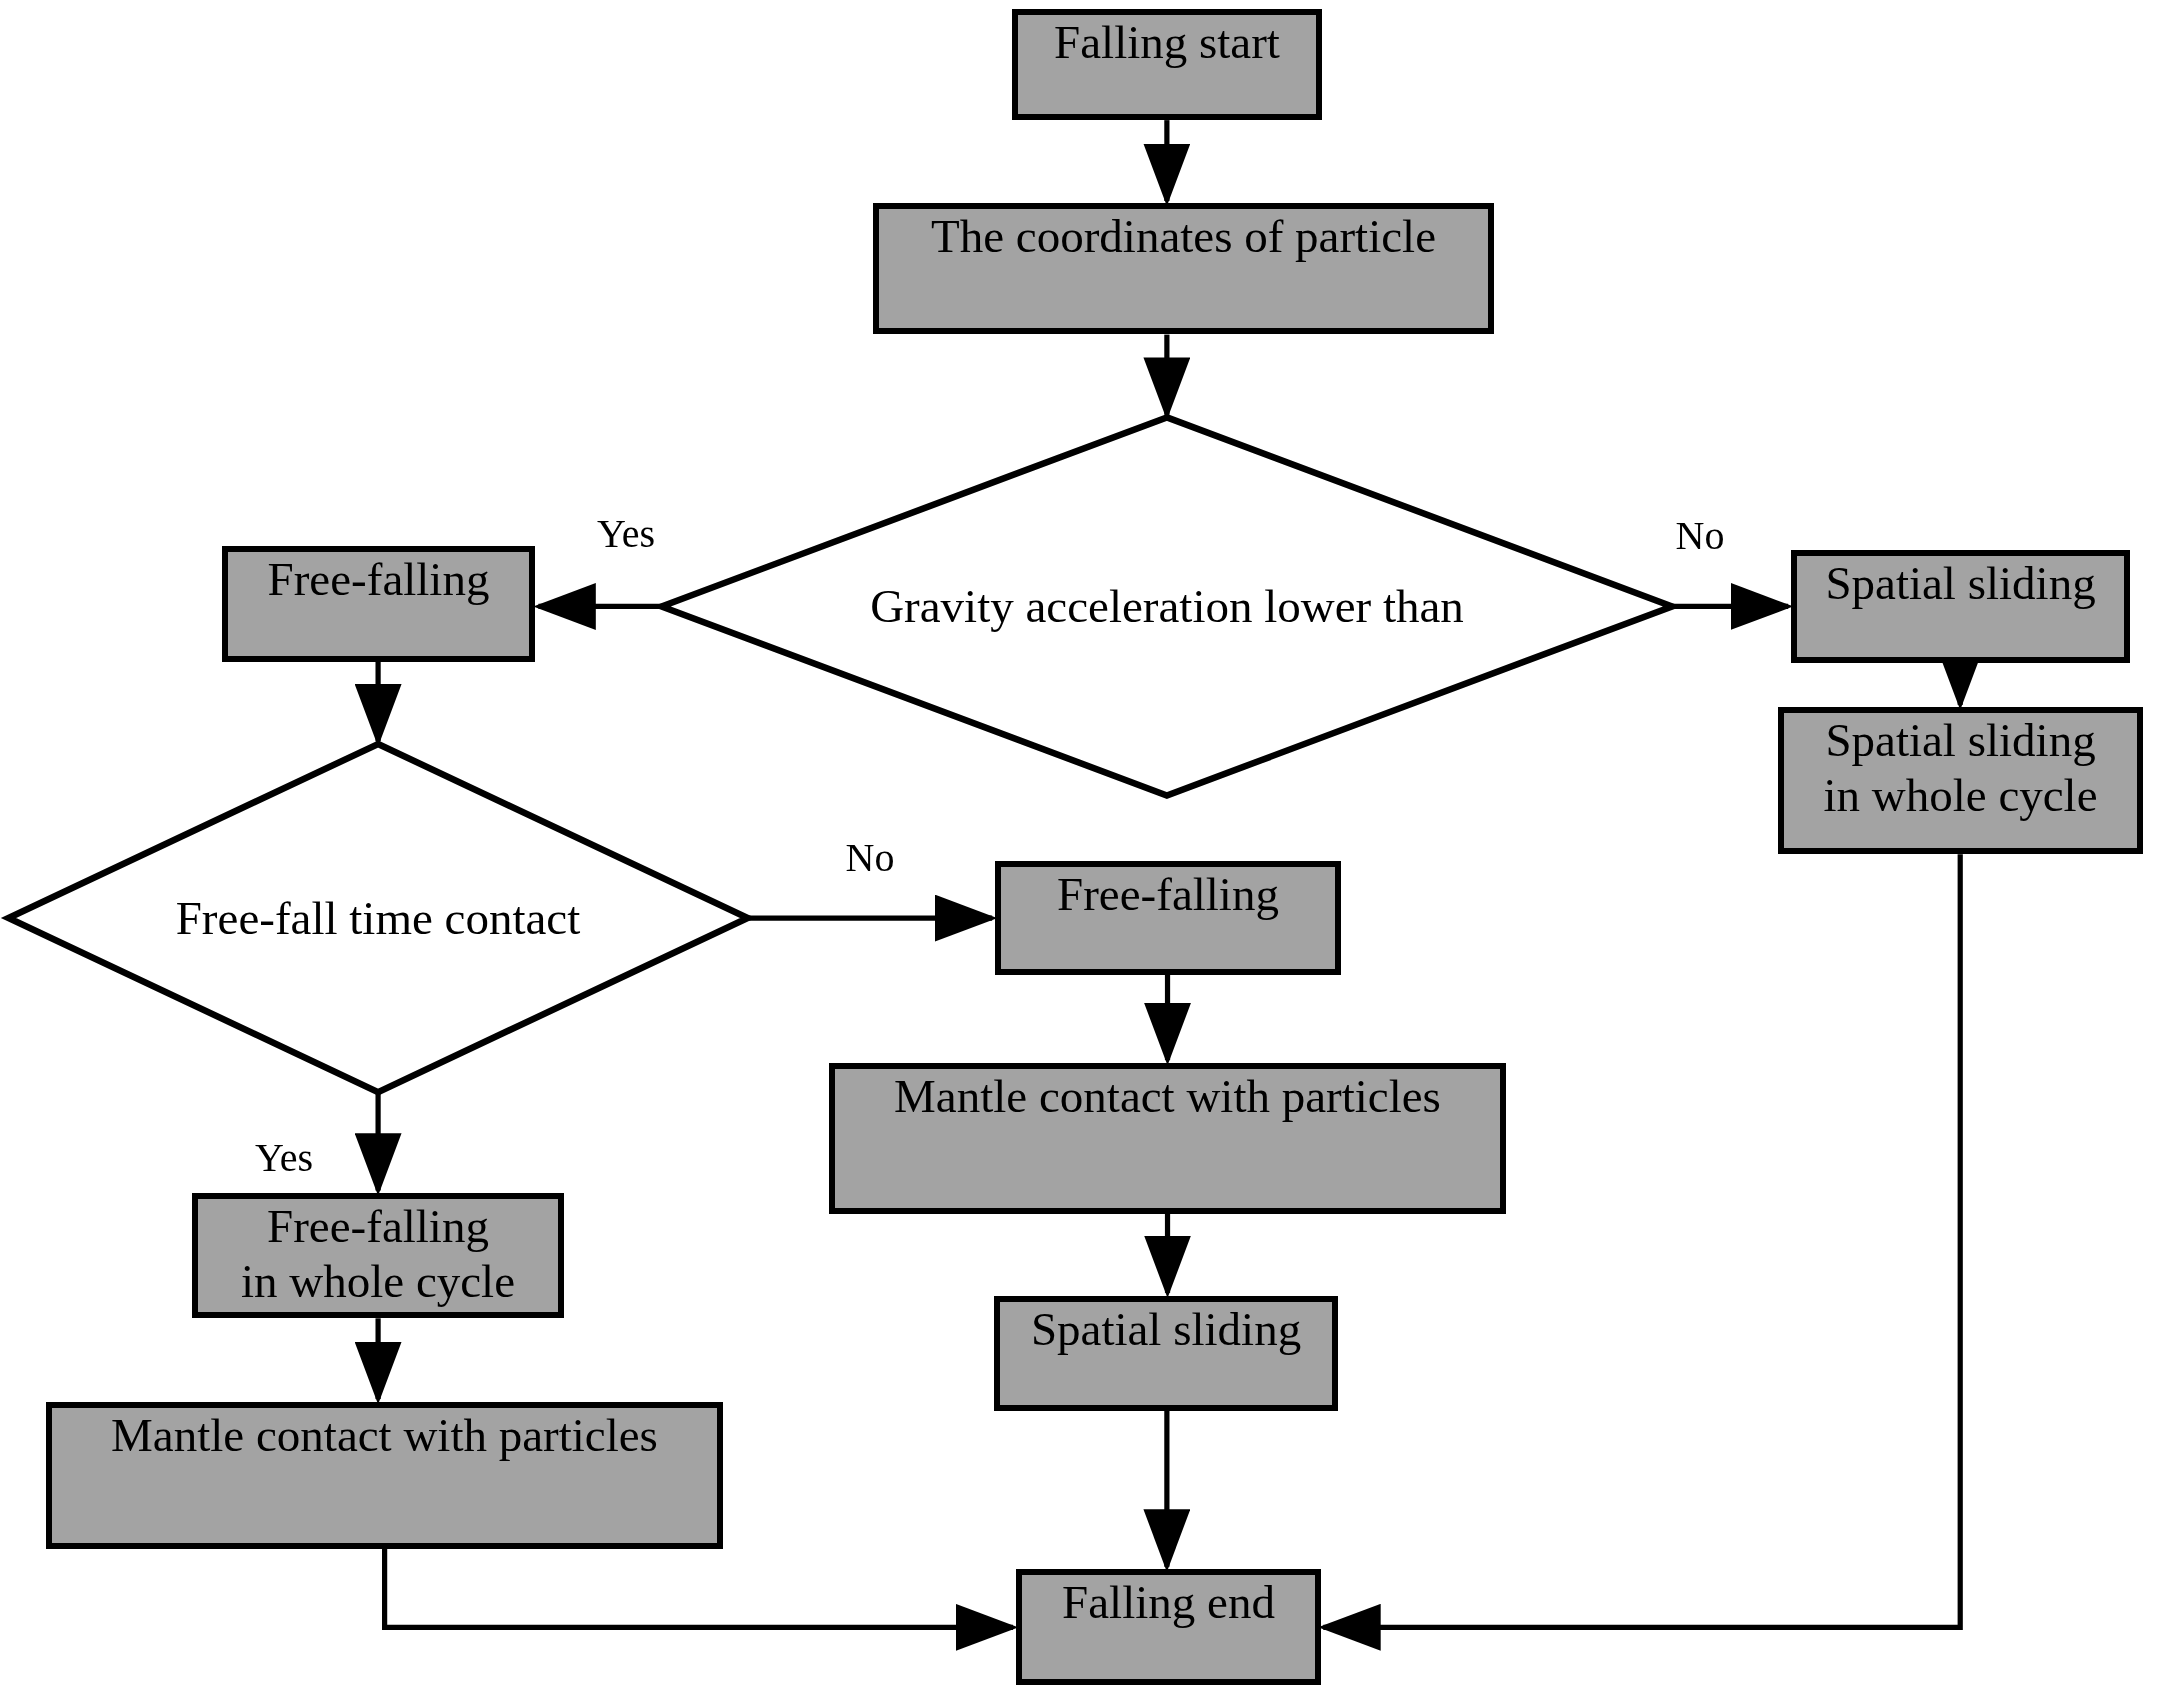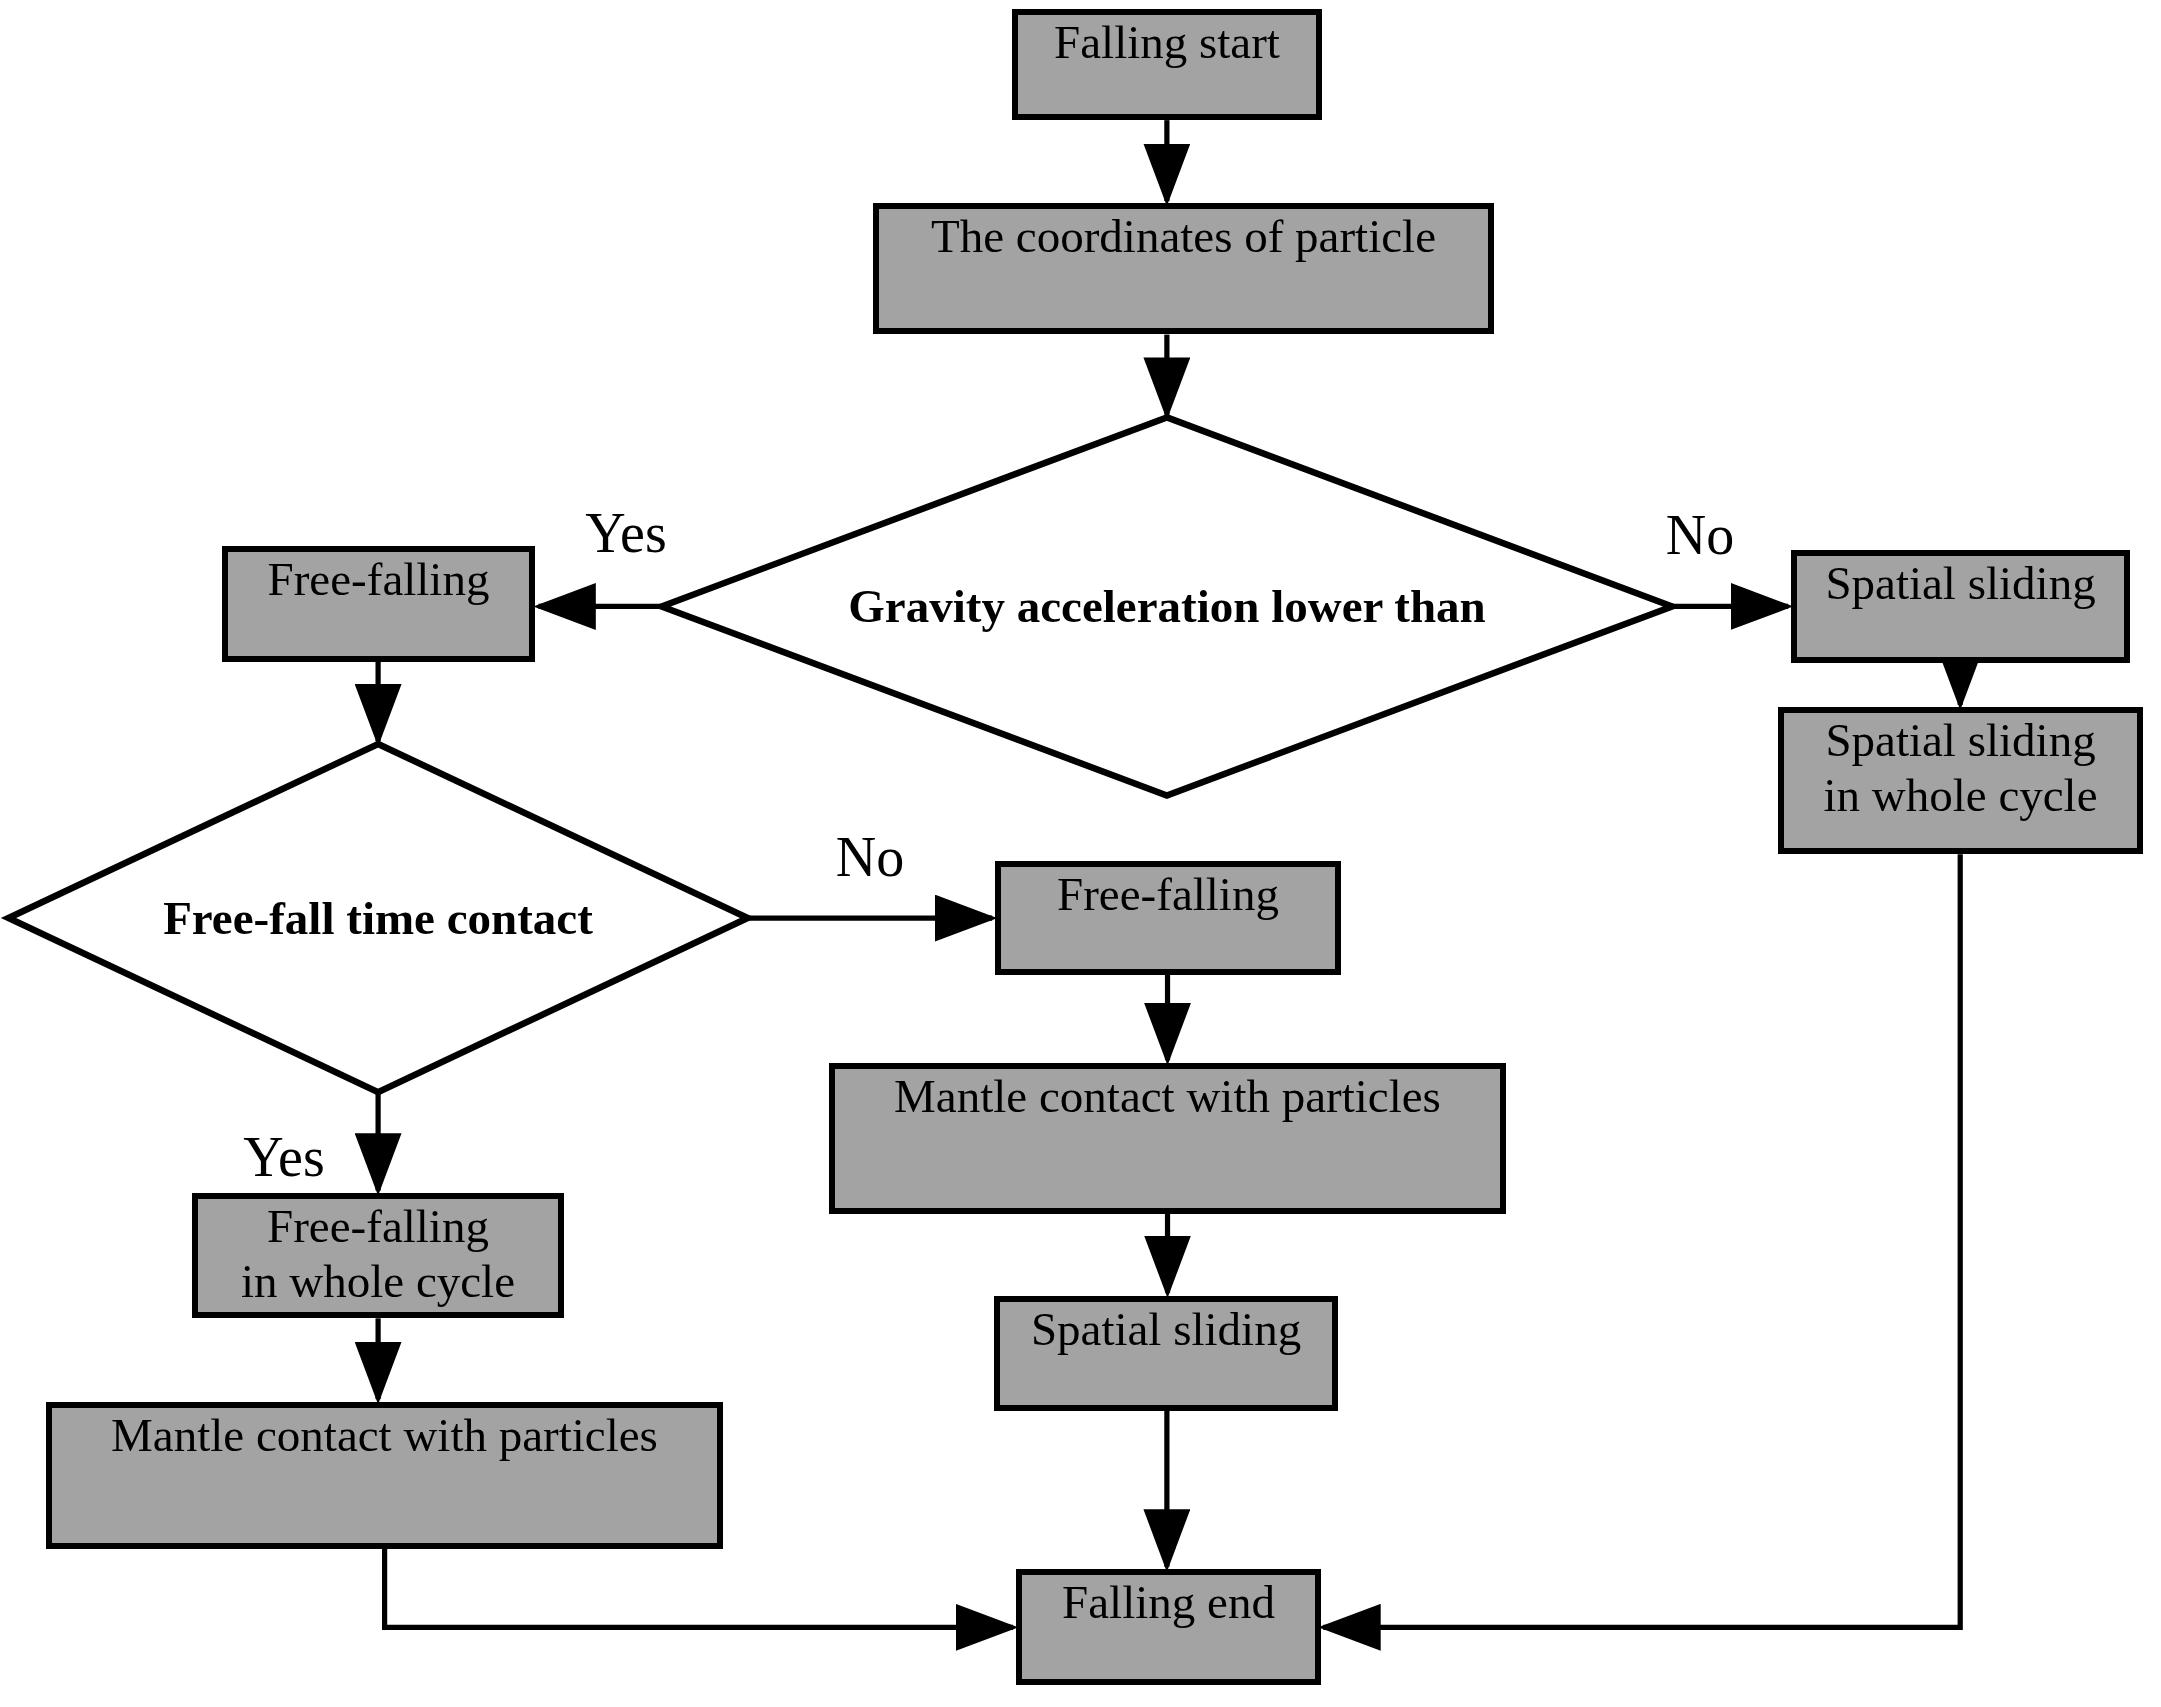--- a/index.html
+++ b/index.html
@@ -33,26 +33,25 @@
     white-space: nowrap;
   }
   .dtext {
     position: absolute;
     transform: translate(-50%, -50%);
     text-align: center;
     font-size: 47px;
     line-height: 1.5;
     z-index: 2;
     white-space: nowrap;
-    font-weight: bold;
   }
   .elabel {
     position: absolute;
     transform: translate(-50%, -50%);
-    font-size: 56px;
+    font-size: 40px;
     z-index: 2;
     white-space: nowrap;
   }
 </style>
 </head>
 <body>
 
 <div class="canvas">
 
   <svg class="layer-svg" viewBox="0 0 3315 2618">

